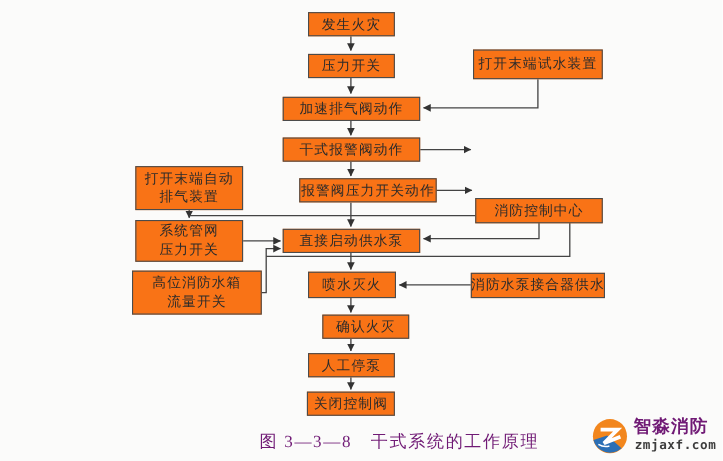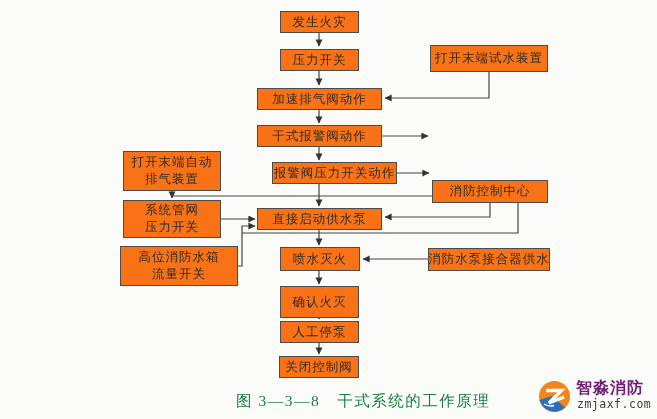--- a/index.html
+++ b/index.html
@@ -10,30 +10,30 @@
   .box{
     position:absolute;box-sizing:border-box;border:1px solid #4b4b4b;
     background:#f97316;display:flex;align-items:center;justify-content:center;
     text-align:center;color:#2b2b2b;font-size:12.5px;letter-spacing:1px;
     line-height:1.35;white-space:nowrap;
   }
   .box.two{flex-direction:column;}
   .connectors{position:absolute;left:0;top:0;pointer-events:none;}
   .caption{
     position:absolute;left:236px;top:391px;width:210px;text-align:center;
-    font-size:15.5px;color:#15803d;letter-spacing:1.5px;white-space:nowrap;
+    font-size:15.5px;color:#701a75;letter-spacing:1.5px;white-space:nowrap;
   }
   .watermark{position:absolute;left:538px;top:378px;width:115px;height:38px;}
   .wm-icon{position:absolute;left:0;top:2px;}
   .wm-brand{
     position:absolute;left:38px;top:0;font-size:16px;font-weight:bold;
     color:#701a75;letter-spacing:1px;font-family:"Liberation Sans","DejaVu Sans",sans-serif;
   }
   .wm-domain{
-    position:absolute;left:39px;top:19px;font-size:11.5px;font-weight:normal;
+    position:absolute;left:39px;top:19px;font-size:11.5px;font-weight:bold;
     color:#3d3d3d;font-family:"DejaVu Sans Mono","Liberation Mono",monospace;letter-spacing:0.5px;
   }
 </style>
 </head>
 <body>
 
 <div class="canvas">
 
   <svg class="connectors" width="657" height="419" viewBox="0 0 657 419">
     <defs>
@@ -113,21 +113,21 @@
   </div>
 
   <div class="box" style="left:428px;top:248px;width:122px;height:23px">
     <span>消防水泵接合器供水</span>
   </div>
 
   <div class="box" style="left:280px;top:247px;width:80px;height:24px">
     <span>喷水灭火</span>
   </div>
 
-  <div class="box" style="left:280px;top:286px;width:79px;height:32px">
+  <div class="box" style="left:293px;top:286px;width:79px;height:22px">
     <span>确认火灭</span>
   </div>
 
   <div class="box" style="left:280px;top:321px;width:79px;height:22px">
     <span>人工停泵</span>
   </div>
 
   <div class="box" style="left:279px;top:356px;width:80px;height:22px">
     <span>关闭控制阀</span>
   </div>

